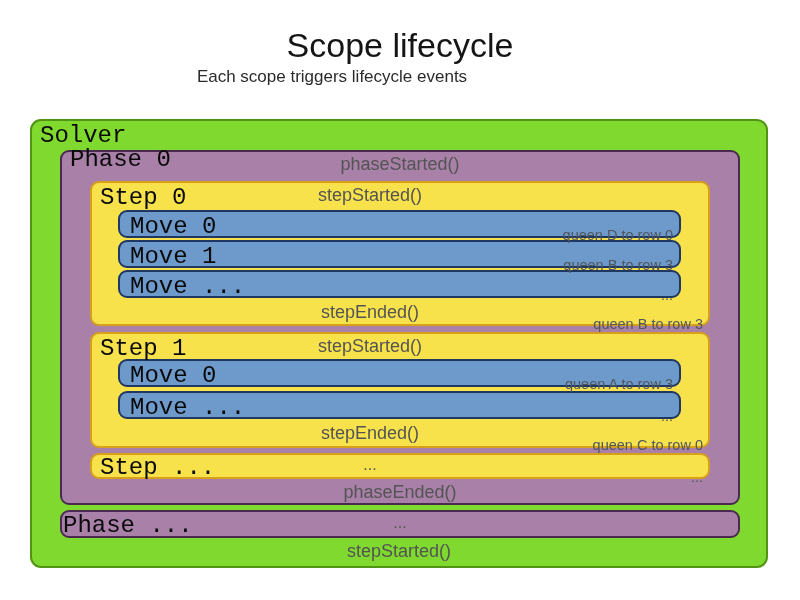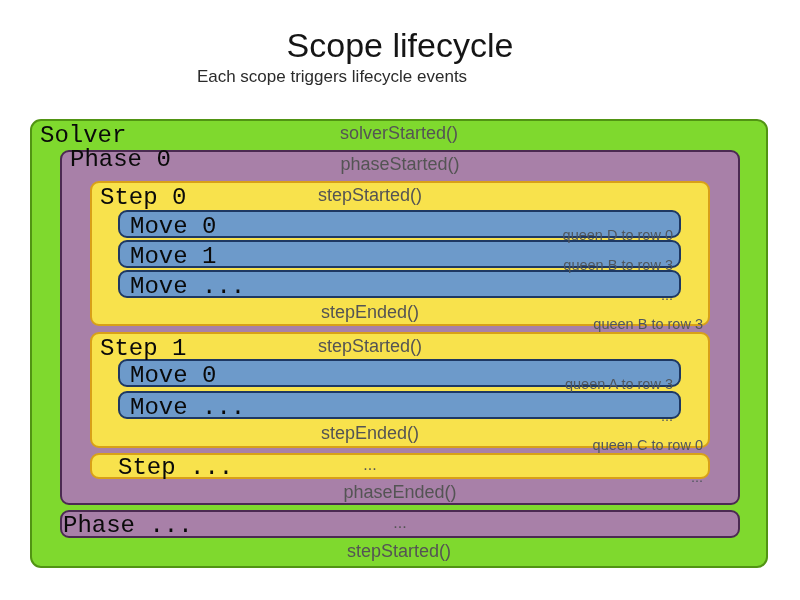--- a/index.html
+++ b/index.html
@@ -45,21 +45,20 @@
   <div class="abs move-box move" style="top:210px"></div>
   <div class="abs move-box move" style="top:240px"></div>
   <div class="abs move-box move" style="top:270px"></div>
   <div class="abs step-box step1-box"></div>
   <div class="abs move-box move" style="top:359px"></div>
   <div class="abs move-box move" style="top:391px"></div>
   <div class="abs step-box step-more-box"></div>
   <div class="abs phase-box phase-more-box"></div>
 
   <div class="abs scope-label" style="left:40px;top:122px">Solver</div>
-  <div class="abs event center-738" style="top:123px">solverStarted()</div>
   <div class="abs event center-738" style="top:541px">stepStarted()</div>
 
   <div class="abs scope-label" style="left:70px;top:146px">Phase 0</div>
   <div class="abs event center-680" style="top:482px">phaseEnded()</div>
   <div class="abs event center-680" style="top:154px">phaseStarted()</div>
 
   <div class="abs scope-label" style="left:100px;top:184px">Step 0</div>
   <div class="abs event center-620" style="top:185px">stepStarted()</div>
   <div class="abs scope-label" style="left:130px;top:213px">Move 0</div>
   <div class="abs note" style="right:127px;top:216px">queen D to row 0</div>
@@ -72,20 +71,20 @@
 
   <div class="abs scope-label" style="left:100px;top:335px">Step 1</div>
   <div class="abs event center-620" style="top:336px">stepStarted()</div>
   <div class="abs scope-label" style="left:130px;top:362px">Move 0</div>
   <div class="abs note" style="right:127px;top:365px">queen A to row 3</div>
   <div class="abs scope-label" style="left:130px;top:394px">Move ...</div>
   <div class="abs note" style="right:127px;top:397px">...</div>
   <div class="abs event center-620" style="top:423px">stepEnded()</div>
   <div class="abs note" style="right:97px;top:426px">queen C to row 0</div>
 
-  <div class="abs scope-label" style="left:118px;top:454px">Step ...</div>
+  <div class="abs scope-label" style="left:100px;top:454px">Step ...</div>
   <div class="abs dots center-620" style="top:456px">...</div>
   <div class="abs note" style="right:97px;top:458px">...</div>
 
   <div class="abs scope-label" style="left:63px;top:512px">Phase ...</div>
   <div class="abs dots center-680" style="top:514px">...</div>
 
 </div>
 
 </body></html>

